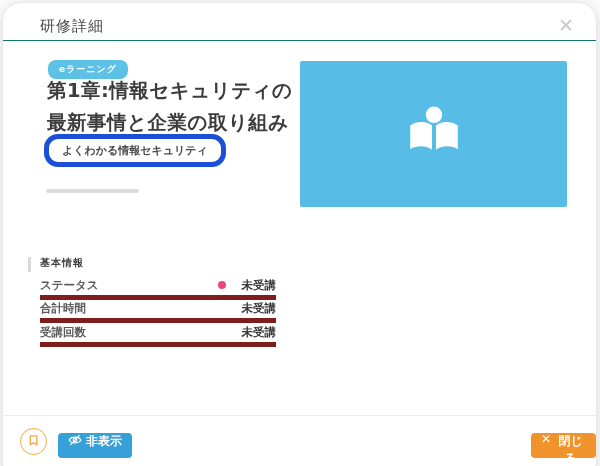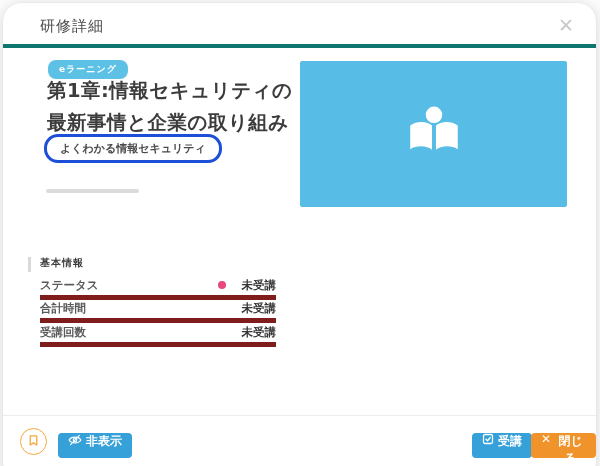--- a/index.html
+++ b/index.html
@@ -4,36 +4,36 @@
 <style>
   * { margin:0; padding:0; box-sizing:border-box; }
   html,body { width:600px; height:466px; overflow:hidden; background:#fdfdfd;
     font-family:"DejaVu Sans","Liberation Sans",sans-serif; }
 
   .dialog { position:absolute; left:3px; top:3px; width:593px; height:478px;
     background:#fff; border-radius:18px;
     box-shadow:0 2px 16px rgba(0,0,0,.16), 0 0 1px rgba(0,0,0,.12); }
 
   
-  .hdr { position:absolute; left:0; top:0; width:100%; height:45px;
-    border-bottom:4px solid #0f766e; }
+  .hdr { position:absolute; left:0; top:0; width:100%; height:38px;
+    border-bottom:1px solid #0f766e; }
   .hdr-title { position:absolute; left:37px; top:14px; font-size:15px;
     color:#4a4a4a; font-weight:500; letter-spacing:1px; }
   .close-x { position:absolute; right:15px; top:8px; width:30px; height:30px;
     border:none; background:none; color:#c9c9c9; font-size:19px; line-height:30px;
     text-align:center; cursor:pointer; }
 
   
   .badge { position:absolute; left:45px; top:57px; background:#5cc1e5; color:#fff;
     font-size:9px; font-weight:bold; padding:3px 11px; border-radius:8px;
     letter-spacing:1px; }
   .course-title { position:absolute; left:44px; top:72px; width:264px;
     font-size:19.5px; font-weight:bold; color:#3c3c3c; line-height:1.64;
     word-break:break-all; letter-spacing:.5px; }
-  .tag-pill { position:absolute; left:41px; top:131px; border:3px solid #1d4ed8;
+  .tag-pill { position:absolute; left:41px; top:131px; border:5px solid #1d4ed8;
     border-radius:14px; padding:4px 13px; font-size:11px; font-weight:600;
     color:#4a4a4a; background:#fff; }
   .progress-label { position:absolute; left:43px; top:169px; font-size:11.5px;
     font-weight:bold; color:#555; }
   .progress-track { position:absolute; left:43px; top:186px; width:93px; height:4px;
     background:#dcdcdc; border-radius:2px; overflow:hidden; }
   .progress-fill { height:100%; background:#5cc1e5; width:0%; }
 
   
   .thumb { position:absolute; left:297px; top:58px; width:267px; height:146px;
@@ -134,28 +134,19 @@
     <span>
       <svg width="14" height="14" viewBox="0 0 24 24" fill="none" stroke="#ffffff" stroke-width="2" stroke-linecap="round">
         <path d="M2 12 C5.5 5.5 18.5 5.5 22 12 C18.5 18.5 5.5 18.5 2 12 Z"></path>
         <circle cx="12" cy="12" r="3"></circle>
         <line x1="4.5" y1="20" x2="19.5" y2="4"></line>
       </svg>
     </span>
     <span>非表示</span>
   </button>
 
-  <button class="btn btn-blue btn-take">
-    <span>
-      <svg width="12" height="12" viewBox="0 0 24 24" fill="none" stroke="#ffffff" stroke-width="2.6" stroke-linecap="round" stroke-linejoin="round">
-        <rect x="3" y="3" width="18" height="18" rx="3"></rect>
-        <polyline points="8,12.5 11,15.5 16.5,9"></polyline>
-      </svg>
-    </span>
-    <span>受講</span>
-  </button>
 
   <button class="btn btn-orange btn-closer">
     <span class="x-glyph">✕</span>
     <span>閉じる</span>
   </button>
 
 </div>
 
 </body></html>

